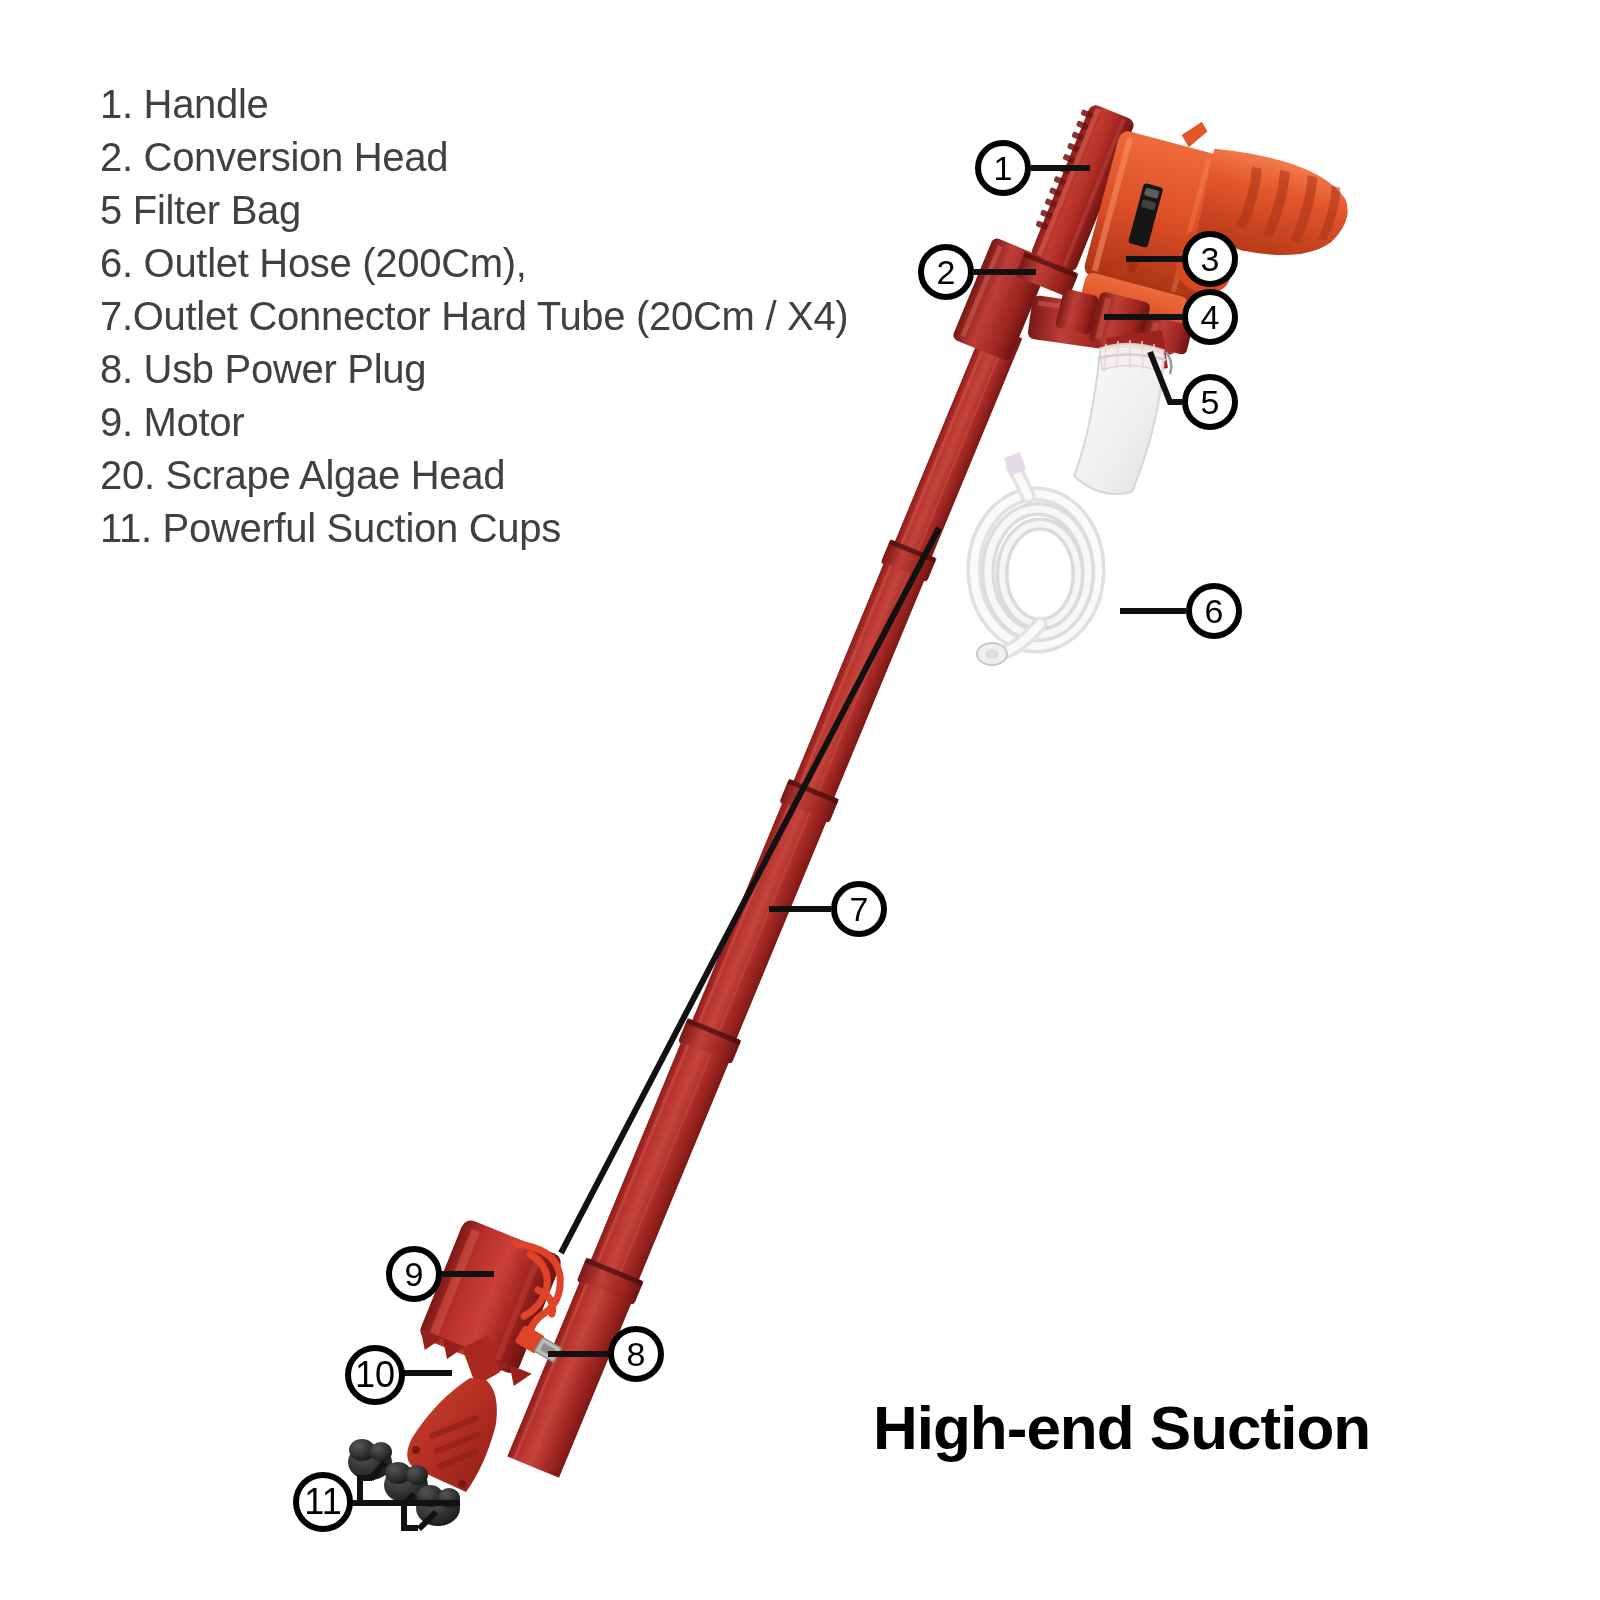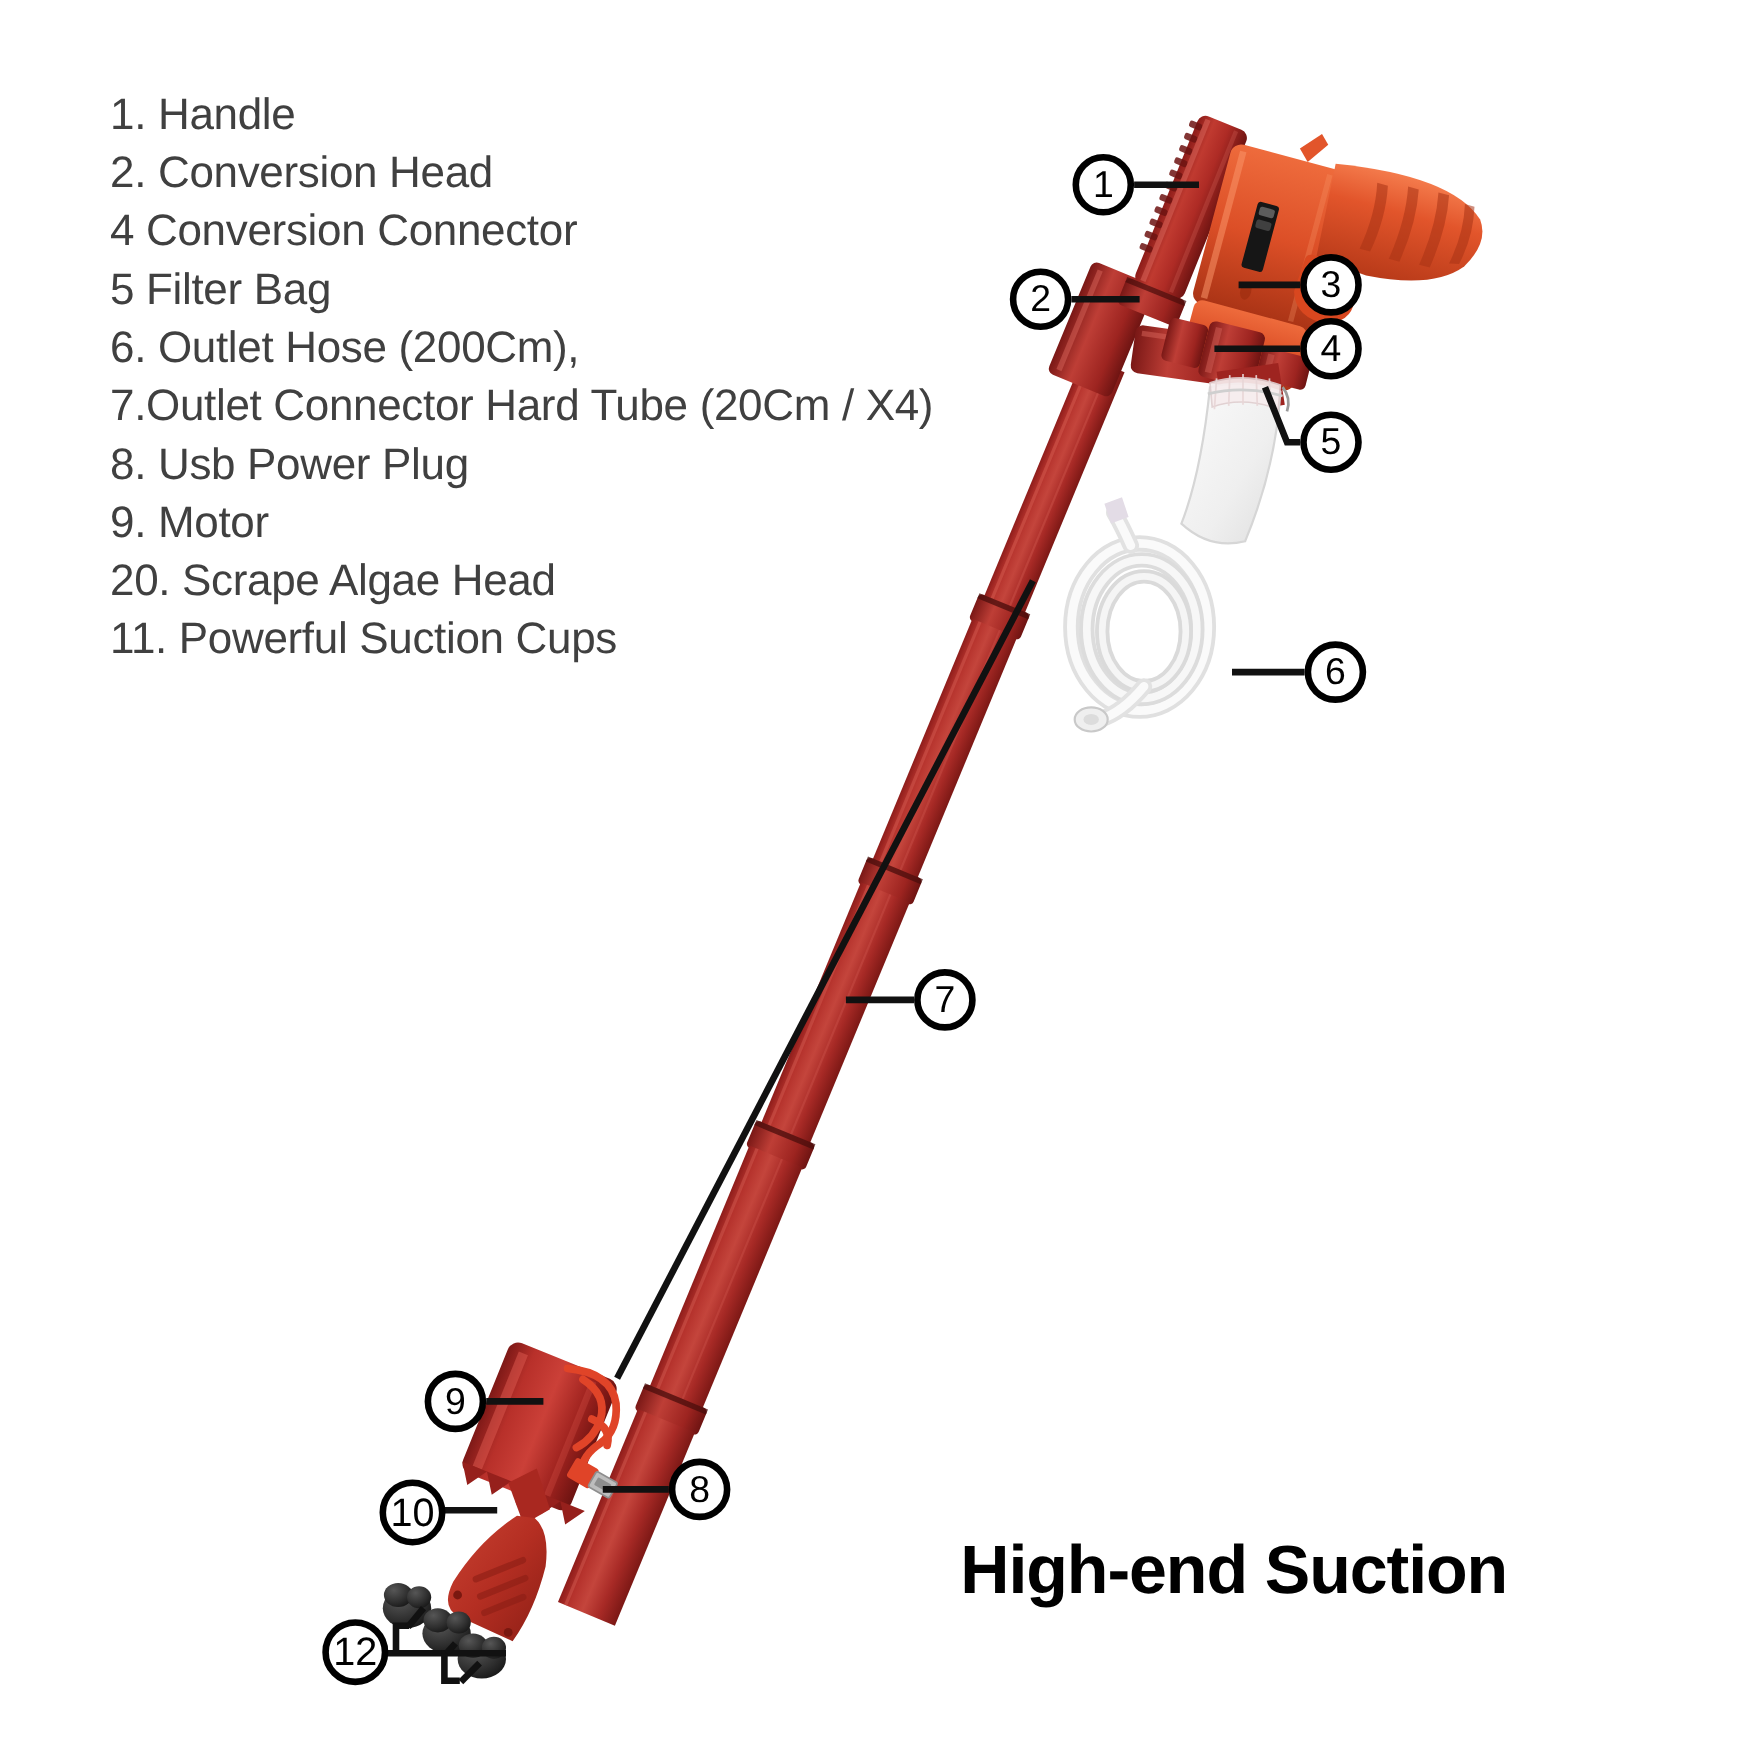--- a/index.html
+++ b/index.html
@@ -42,21 +42,20 @@
   .c-md{width:60px;height:60px;font-size:36px;}
 </style>
 </head>
 <body>
 
 <div id="stage">
 
   <ul id="parts-list">
     <li>1. Handle</li>
     <li>2. Conversion Head</li>
-    <li>4 Conversion Connector</li>
     <li>5 Filter Bag</li>
     <li>6. Outlet Hose (200Cm),</li>
     <li>7.Outlet Connector Hard Tube (20Cm / X4)</li>
     <li>8. Usb Power Plug</li>
     <li>9. Motor</li>
     <li>20. Scrape Algae Head</li>
     <li>11. Powerful Suction Cups</li>
   </ul>
 
   <svg id="artwork" viewBox="0 0 1600 1600">
@@ -364,17 +363,17 @@
   <div class="callout c-sm" style="left:975px;top:140px;">1</div>
   <div class="callout c-sm" style="left:918px;top:244px;">2</div>
   <div class="callout c-sm" style="left:1182px;top:231px;">3</div>
   <div class="callout c-sm" style="left:1182px;top:289px;">4</div>
   <div class="callout c-sm" style="left:1182px;top:374px;">5</div>
   <div class="callout c-sm" style="left:1186px;top:583px;">6</div>
   <div class="callout c-sm" style="left:831px;top:881px;">7</div>
   <div class="callout c-sm" style="left:608px;top:1326px;">8</div>
   <div class="callout c-sm" style="left:386px;top:1246px;">9</div>
   <div class="callout c-md" style="left:345px;top:1345px;">10</div>
-  <div class="callout c-md" style="left:293px;top:1472px;">12</div>
+  <div class="callout c-md" style="left:293px;top:1472px;">11</div>
 
   <div id="version-caption">High-end Suction</div>
 
 </div>
 
 </body></html>

